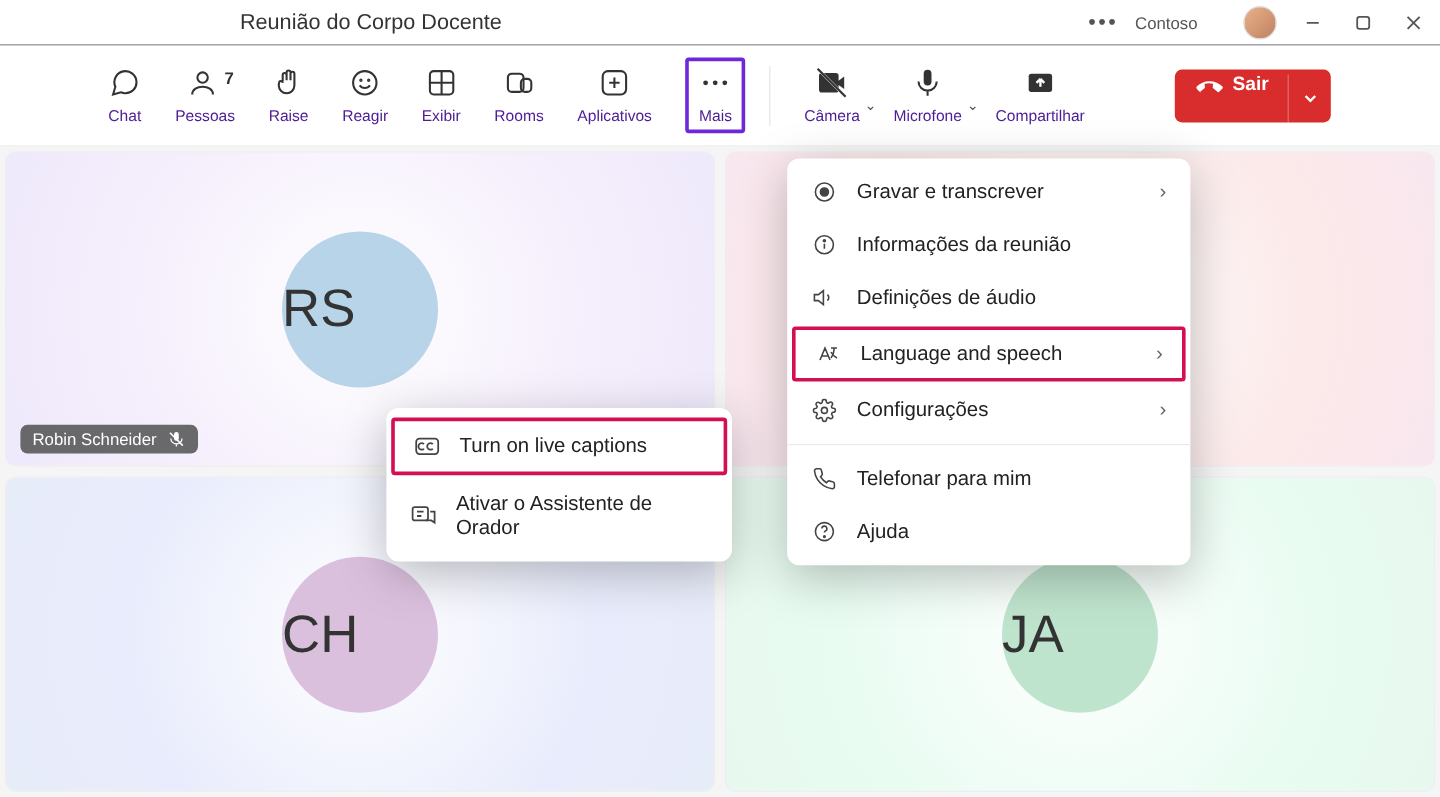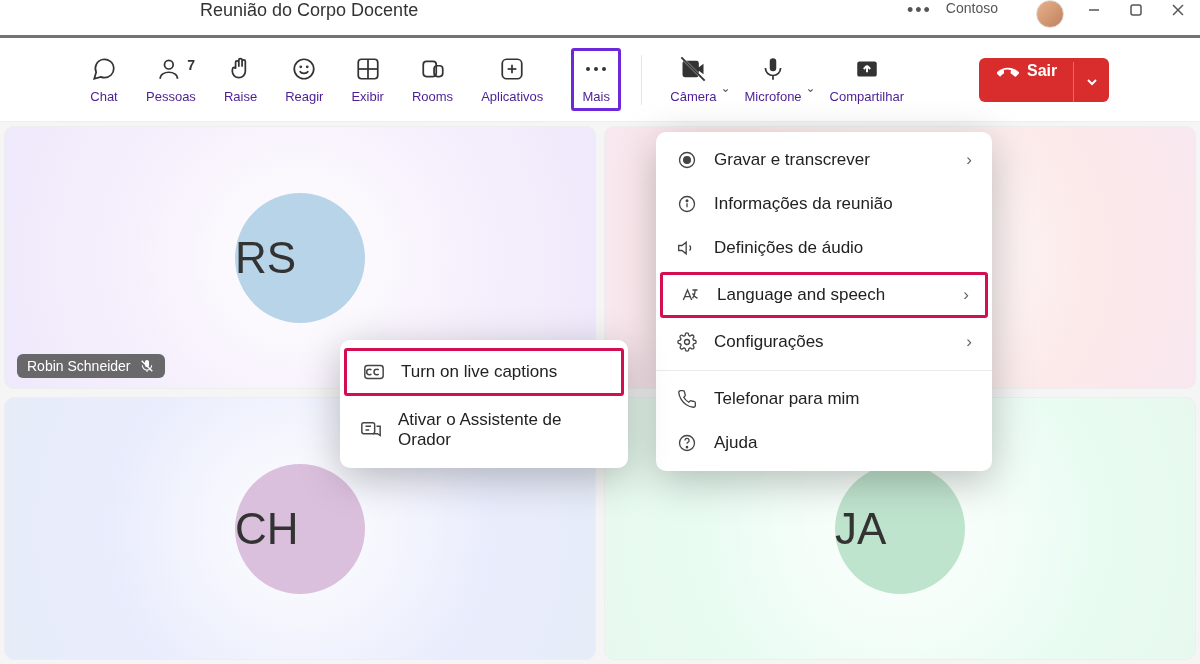--- a/index.html
+++ b/index.html
@@ -1,19 +1,19 @@
 <!DOCTYPE html>
 <html><head>
 <meta charset="utf-8">
 <style>
   * { box-sizing: border-box; margin: 0; padding: 0; font-family: "Segoe UI", -apple-system, sans-serif; }
   body { width: 1200px; height: 664px; background: #f5f5f5; overflow: hidden; position: relative; }
 
   
-  .titlebar { height: 38px; background: #fff; display: flex; padding: 0 12px; border-bottom: 3px solid #737373; }
+  .titlebar { height: 38px; background: #fff; display: flex; align-items: center; padding: 0 12px; border-bottom: 1px solid #737373; }
   .title-spacer { flex: 1; }
   .title { font-size: 18px; color: #333; font-weight: 400; position:absolute; left:200px;}
   .org { font-size: 14px; color: #555; margin-right: 24px; }
   .avatar { width: 28px; height: 28px; border-radius: 50%; background: linear-gradient(135deg,#e8b28a,#c08060); margin: 0 14px; border:1px solid #ddd;}
   .win-btns { display: flex; gap: 22px; margin-left: 6px; }
   .win-btn { width: 20px; height: 20px; display:flex; align-items:center; justify-content:center; color:#555; }
 
   
   .toolbar { height: 84px; background: #fff; display: flex; align-items: center; padding: 0 18px 0 90px; border-bottom: 1px solid #eee; gap: 28px; }
   .tool { display: flex; flex-direction: column; align-items: center; gap: 6px; cursor: pointer; position: relative; }
@@ -34,21 +34,21 @@
   .tile.g2 { background: radial-gradient(circle at 50% 50%, #fff 0%, #fce9e9 60%, #f9e7f0 100%);}
   .tile.g3 { background: radial-gradient(circle at 50% 50%, #fff 0%, #e9ecfc 60%, #e7ecf9 100%);}
   .tile.g4 { background: radial-gradient(circle at 50% 50%, #fff 0%, #e9fcf2 60%, #e7f9ee 100%);}
   .avatar-circle { width:130px; height:130px; border-radius:50%; display:flex; align-items:center; font-size:44px; font-weight:400; color:#333;}
   .ac-blue{background:#b7d4e8;} .ac-pink{background:#dbc0de;} .ac-green{background:#bfe4ce;}
   .nameplate { position:absolute; left:12px; bottom:10px; background:rgba(80,80,80,.85); color:#fff; border-radius:6px; padding:4px 10px; font-size:14px; display:flex; align-items:center; gap:8px;}
 
   
   .menu { position:absolute; background:#fff; border-radius:10px; box-shadow:0 10px 40px rgba(0,0,0,.25); padding:6px 0; z-index:20;}
   .menu-main { top:132px; left:656px; width:336px;}
-  .menu-sub  { top:340px; left:340px; width:288px;}
+  .menu-sub  { top:340px; left:322px; width:288px;}
   .menu-item { display:flex; align-items:center; gap:16px; padding:12px 20px; font-size:17px; color:#222; cursor:pointer;}
   .menu-item .mi-ico{width:22px; display:flex;align-items:center;justify-content:center;color:#444;}
   .menu-item .mi-chev{margin-left:auto; color:#666;}
   .menu-item.hl{border:3px solid #d40e52; border-radius:3px; margin:2px 4px; padding:10px 16px;}
   .menu-div{height:1px; background:#eaeaea; margin:6px 0;}
 
   svg{display:block;}
 </style>
 </head>
 <body>

